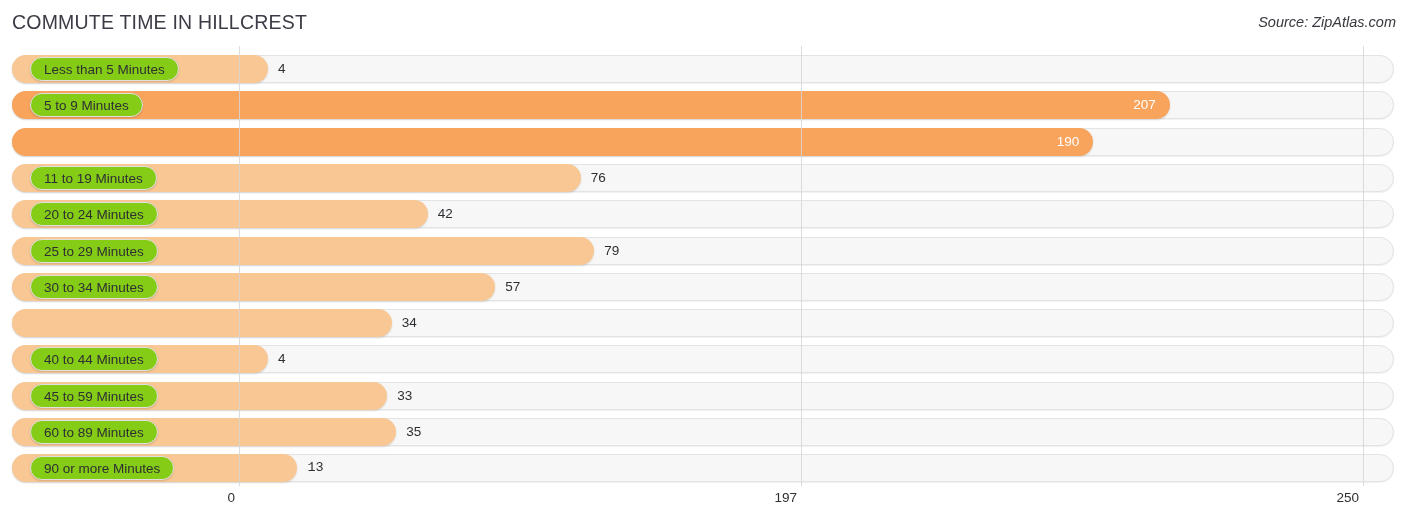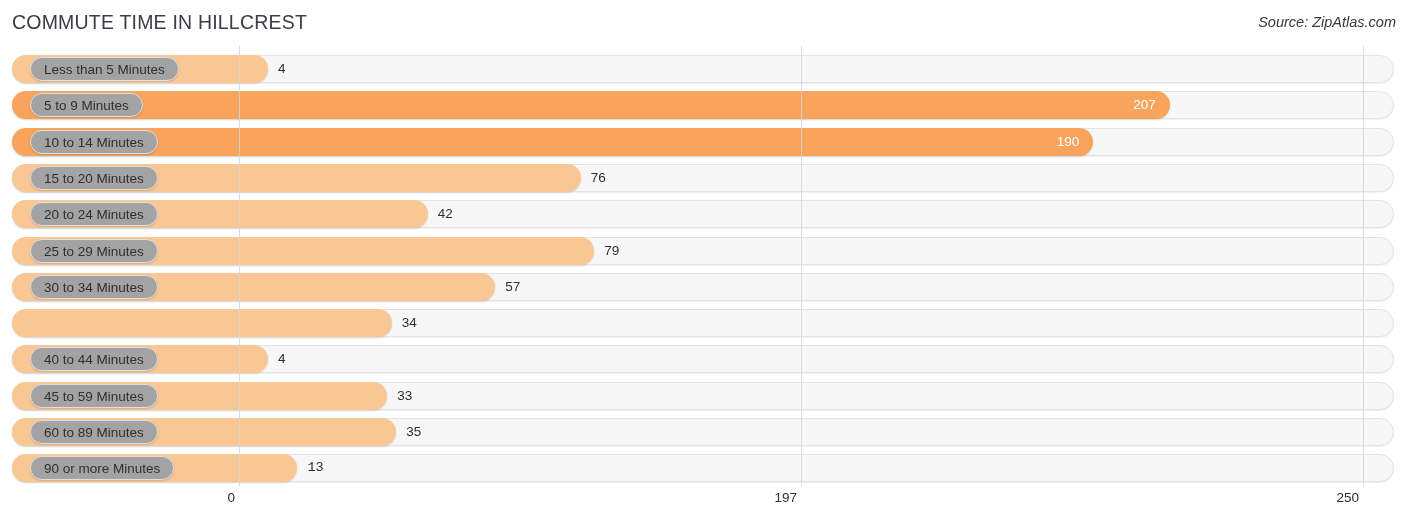--- a/index.html
+++ b/index.html
@@ -122,21 +122,21 @@
     color: #2f2f33;
     white-space: nowrap;
   }
   .cat-pill {
     position: absolute;
     left: 18px;
     top: 2px;
     height: 24px;
     line-height: 24px;
     padding: 0 13px 2px 13px;
-    background: #a3a3a3;
+    background: #84cc16;
     border: 1px solid #e0e0e0;
     border-radius: 12px;
     font-size: 13.5px;
     color: #2f2f33;
     white-space: nowrap;
     box-sizing: border-box;
     box-shadow: 0 1px 2px rgba(0,0,0,0.14);
     z-index: 2;
   }
 
@@ -183,27 +183,26 @@
           <div class="bar" style="width: 1157.67px; background: rgb(249, 164, 93);">
             <div class="bar-inner-label">207</div>
           </div>
           <div class="cat-pill">5 to 9 Minutes</div>
         </div>
         <div class="bar-row" style="top: 81.6px;">
           <div class="track"></div>
           <div class="bar" style="width: 1081.24px; background: rgb(249, 164, 93);">
             <div class="bar-inner-label">190</div>
           </div>
-          <div class="cat-pill">10 to 14 Minutes</div>
         </div>
         <div class="bar-row" style="top: 117.9px;">
           <div class="track"></div>
           <div class="bar" style="width: 568.696px; background: rgb(249, 199, 148);"></div>
           <div class="value-label" style="left: 578.696px;">76</div>
-          <div class="cat-pill">15 to 20 Minutes</div>
+          <div class="cat-pill">11 to 19 Minutes</div>
         </div>
         <div class="bar-row" style="top: 154.2px;">
           <div class="track"></div>
           <div class="bar" style="width: 415.832px; background: rgb(249, 199, 148);"></div>
           <div class="value-label" style="left: 425.832px;">42</div>
           <div class="cat-pill">20 to 24 Minutes</div>
         </div>
         <div class="bar-row" style="top: 190.5px;">
           <div class="track"></div>
           <div class="bar" style="width: 582.184px; background: rgb(249, 199, 148);"></div>

